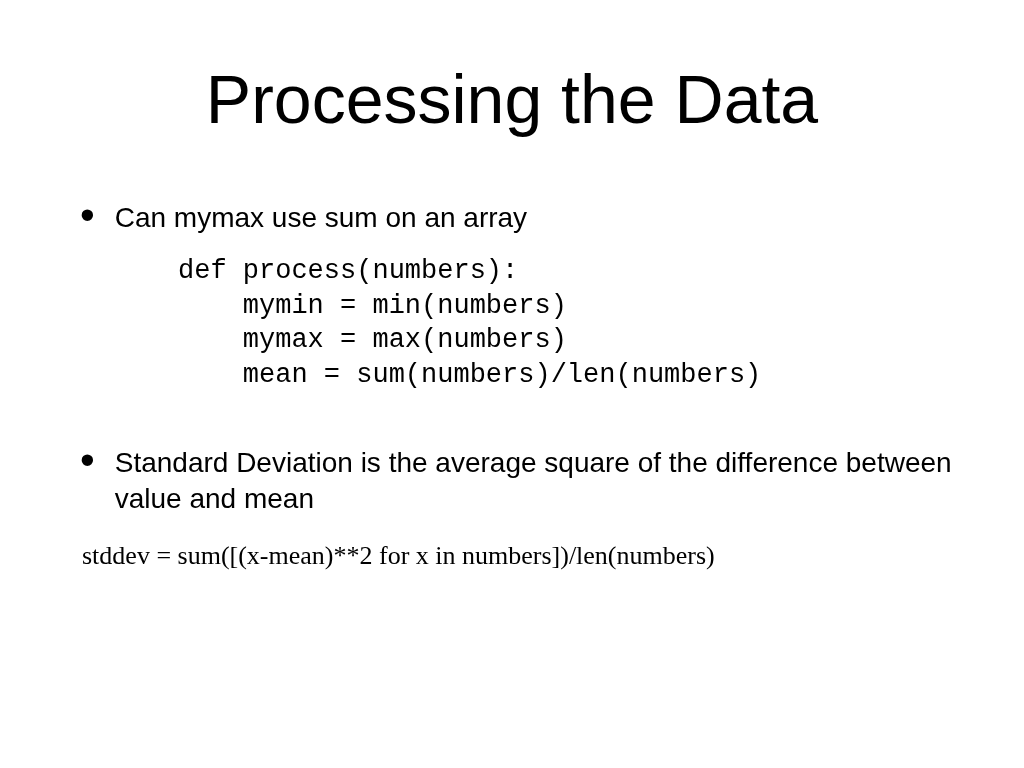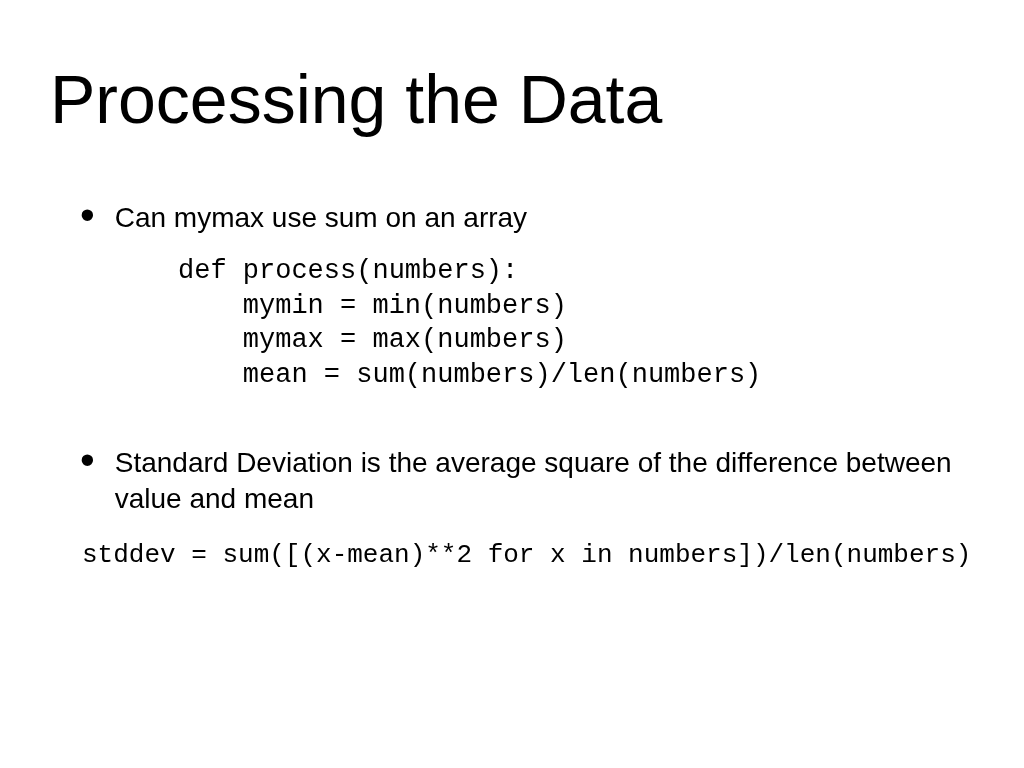--- a/index.html
+++ b/index.html
@@ -12,20 +12,21 @@
     overflow: hidden;
   }
   .slide {
     width: 100%;
     height: 100%;
     padding: 50px 50px 50px 50px;
   }
   .title {
     font-size: 68px;
     font-weight: normal;
+    text-align: center;
     margin-top: 10px;
     margin-bottom: 60px;
     letter-spacing: 0px;
   }
   .bullet-row {
     display: flex;
     align-items: flex-start;
     margin-bottom: 18px;
   }
   .bullet-dot {
@@ -43,21 +44,21 @@
   .code-block {
     font-family: "Courier New", Courier, monospace;
     font-size: 27px;
     line-height: 1.28;
     white-space: pre;
     margin-left: 128px;
     margin-top: 10px;
     margin-bottom: 50px;
   }
   .code-line-full {
-    font-family: Liberation Mono, monospace;
+    font-family: Liberation Serif, serif;
     font-size: 26px;
     line-height: 1.3;
     white-space: pre;
     margin-left: 32px;
     margin-top: 22px;
   }
 </style>
 </head>
 <body>
 

